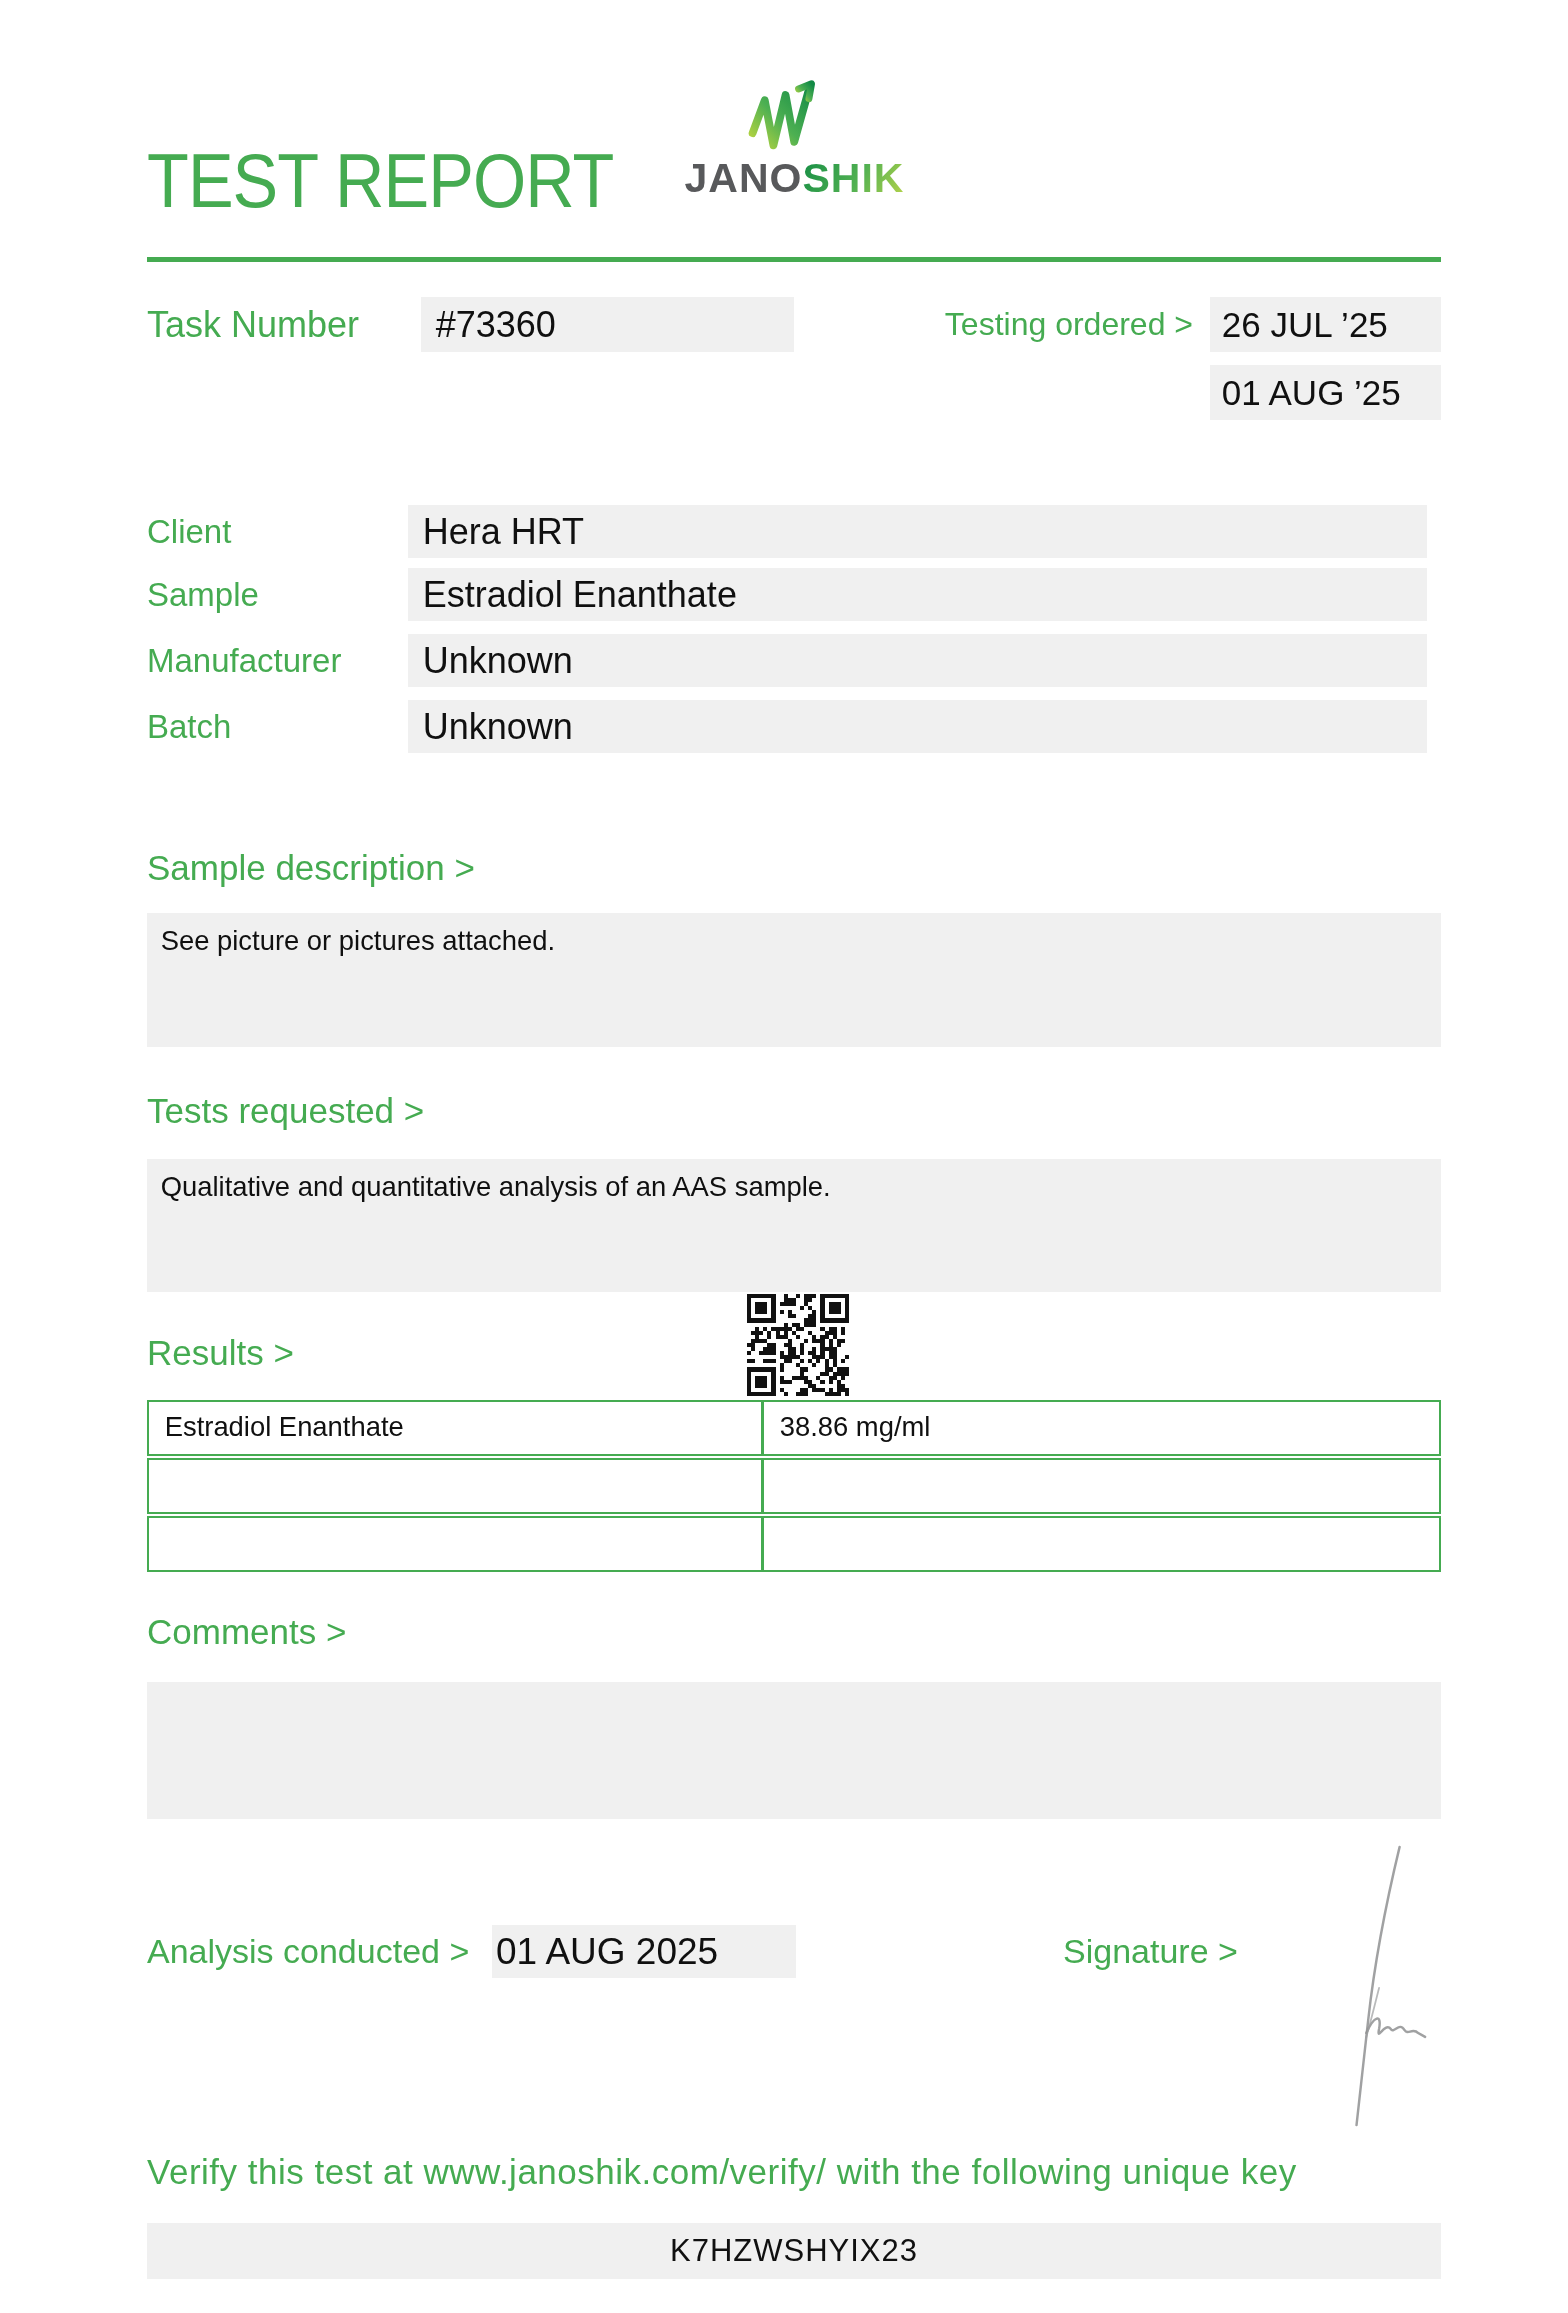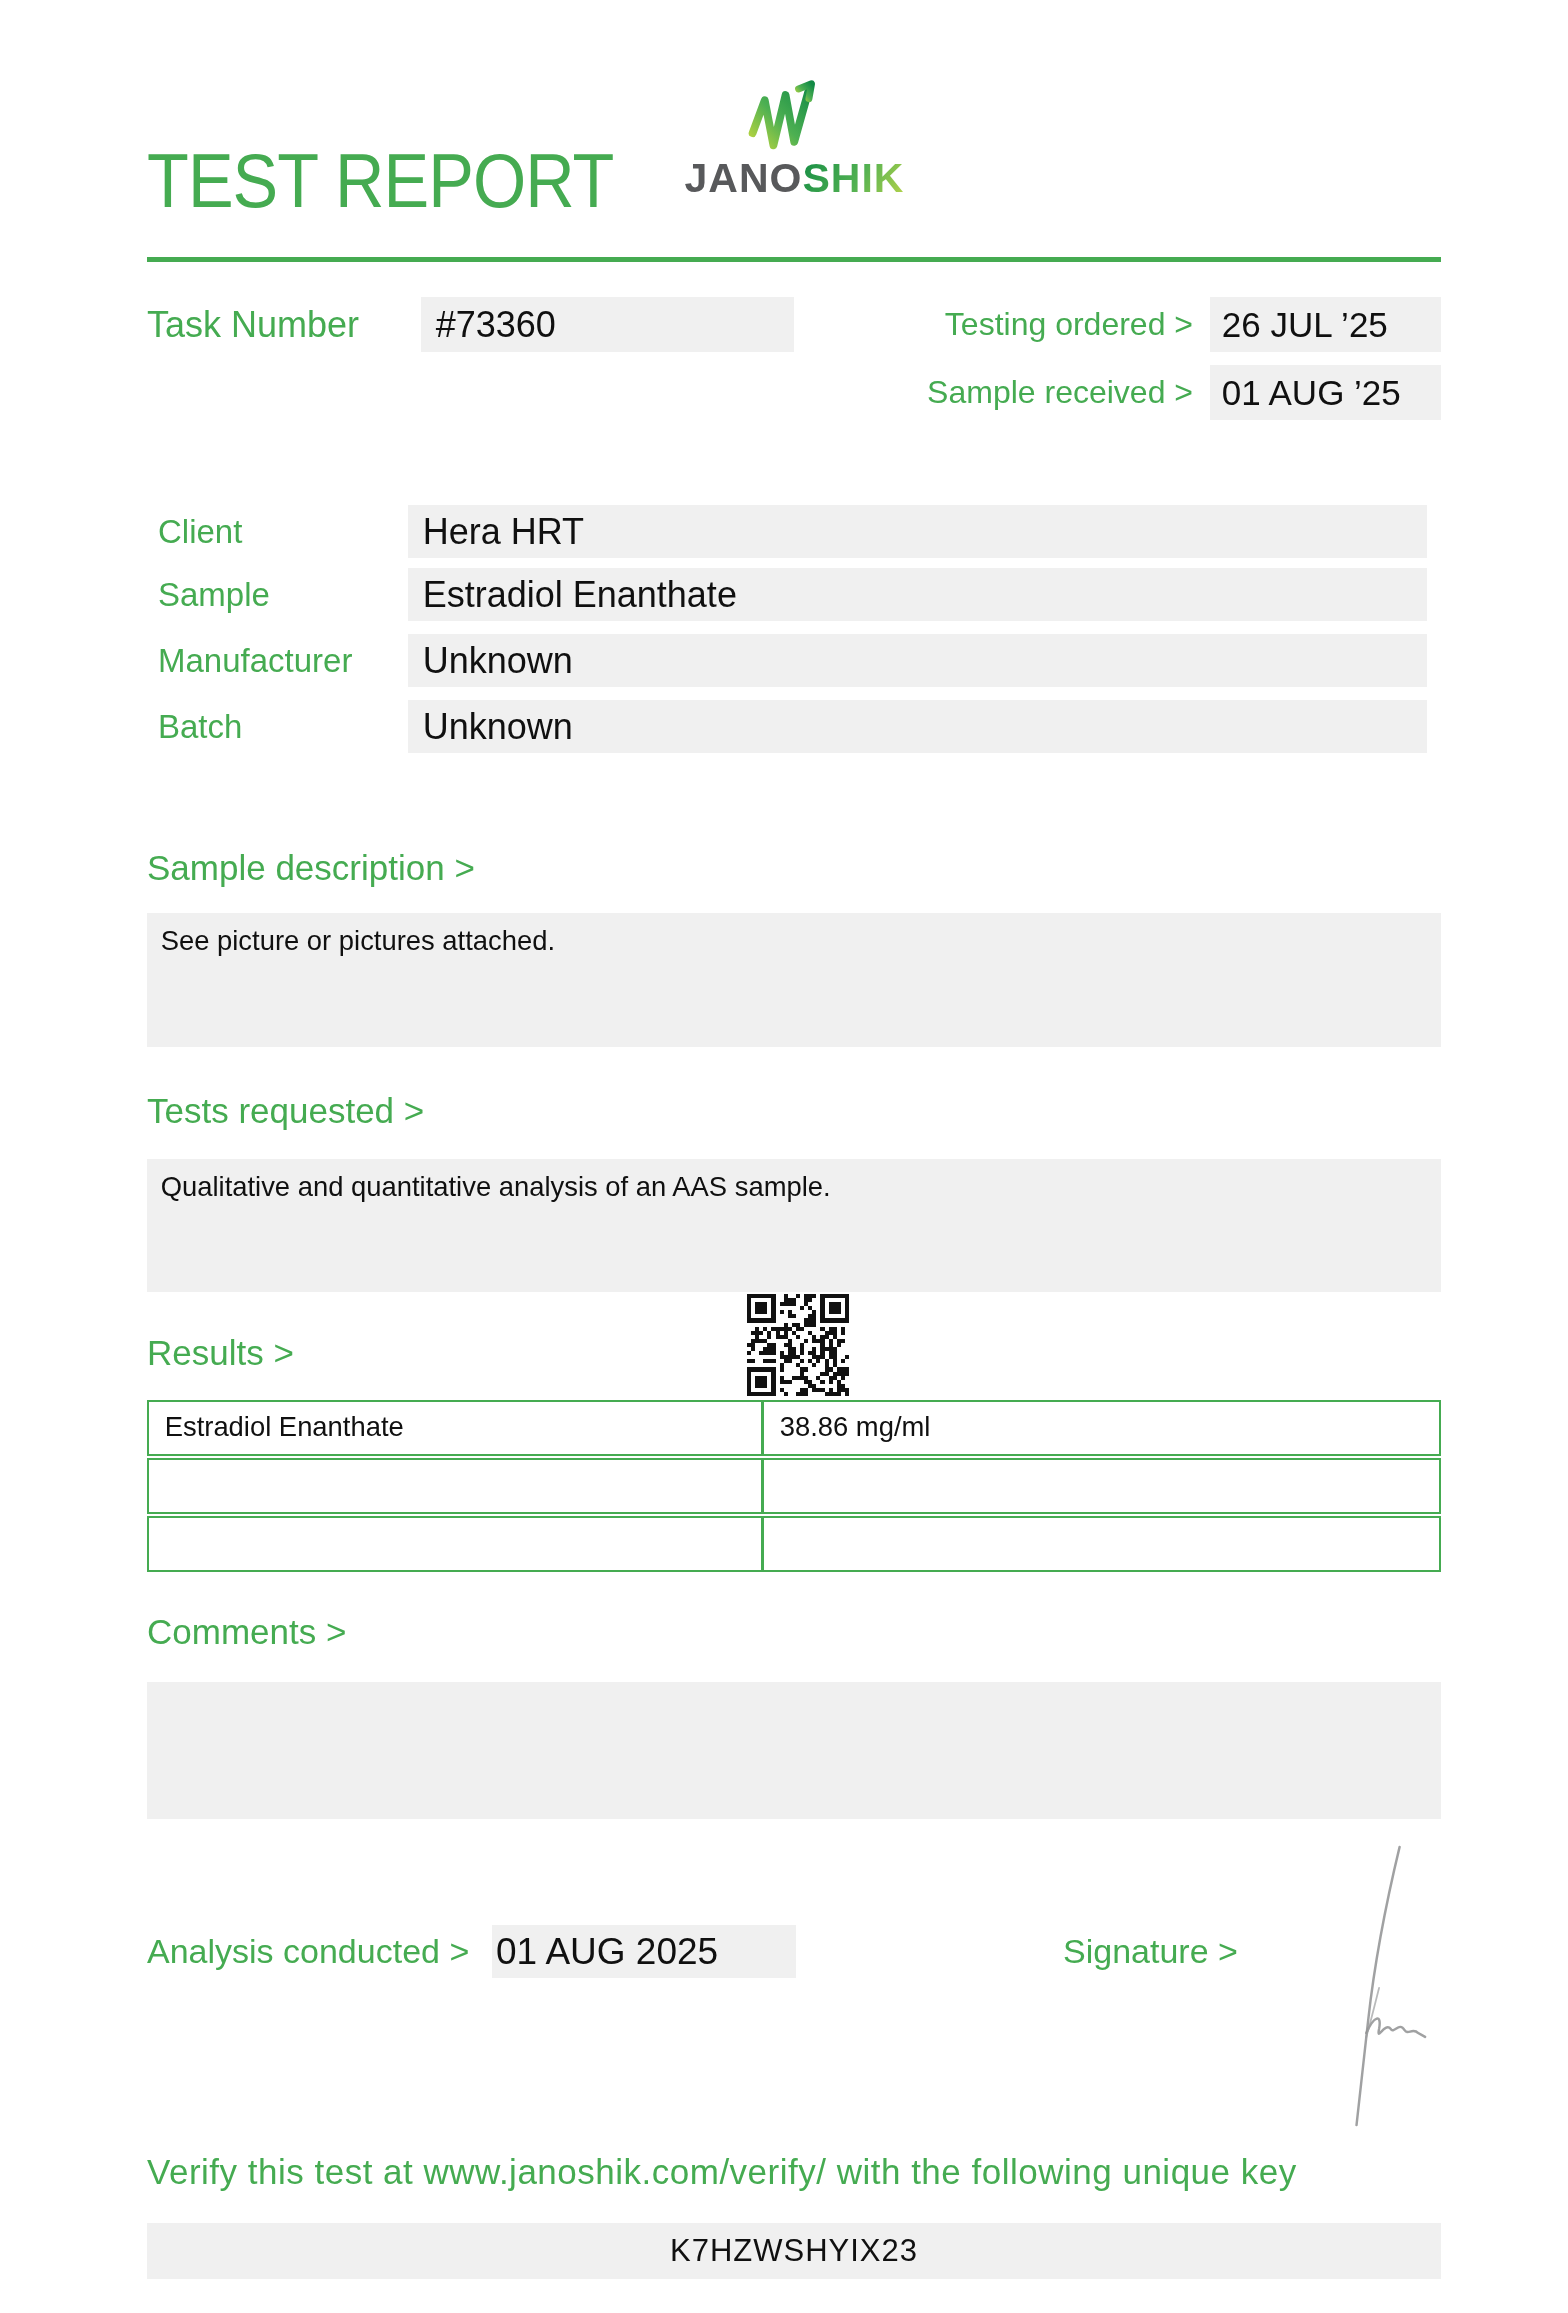--- a/index.html
+++ b/index.html
@@ -34,21 +34,21 @@
   .lbl{position:absolute;color:var(--green);white-space:nowrap;}
   .valbox{position:absolute;background:var(--box);color:var(--ink);white-space:nowrap;}
 
   .task-label{left:147px;top:297px;height:55px;line-height:55px;font-size:36px;}
   .task-box{left:421px;top:297px;width:373px;height:55px;line-height:55px;font-size:36px;padding-left:14.7px;}
 
   .date-label{left:882px;width:311px;height:55px;line-height:55px;font-size:32px;text-align:right;}
   .date-box{left:1210px;width:231px;height:55px;line-height:55px;font-size:35px;padding-left:11.8px;}
   .r1{top:297px;} .r2{top:365px;}
 
-  .info-label{left:158px;height:53px;line-height:53px;font-size:33px;}
+  .info-label{left:147px;height:53px;line-height:53px;font-size:33px;}
   .info-box{left:408px;width:1019px;height:53px;line-height:53px;font-size:36px;padding-left:14.7px;}
   .i0{top:505px;} .i1{top:568px;} .i2{top:634px;} .i3{top:700px;}
 
   .sec-h{position:absolute;left:147px;font-size:35px;color:var(--green);white-space:nowrap;}
   .h-desc{top:848px;} .h-tests{top:1091px;} .h-results{top:1333px;} .h-comments{top:1612px;}
 
   .bigbox{position:absolute;left:147px;width:1294px;background:var(--box);
           padding:11.8px 13.7px;font-size:27.4px;color:var(--ink);}
   .b-desc{top:913px;height:134px;}
   .b-tests{top:1159px;height:133px;}
@@ -98,21 +98,20 @@
   </div>
 
 
   <div class="rule"></div>
 
   <div class="lbl task-label">Task Number</div>
   <div class="valbox task-box">#73360</div>
 
   <div class="lbl date-label r1">Testing ordered  &gt;</div>
   <div class="valbox date-box r1">26 JUL ’25</div>
-  <div class="lbl date-label r2">Sample received &gt;</div>
   <div class="valbox date-box r2">01 AUG ’25</div>
 
   <div class="lbl info-label i0">Client</div>
   <div class="valbox info-box i0">Hera HRT</div>
   <div class="lbl info-label i1">Sample</div>
   <div class="valbox info-box i1">Estradiol Enanthate</div>
   <div class="lbl info-label i2">Manufacturer</div>
   <div class="valbox info-box i2">Unknown</div>
   <div class="lbl info-label i3">Batch</div>
   <div class="valbox info-box i3">Unknown</div>

